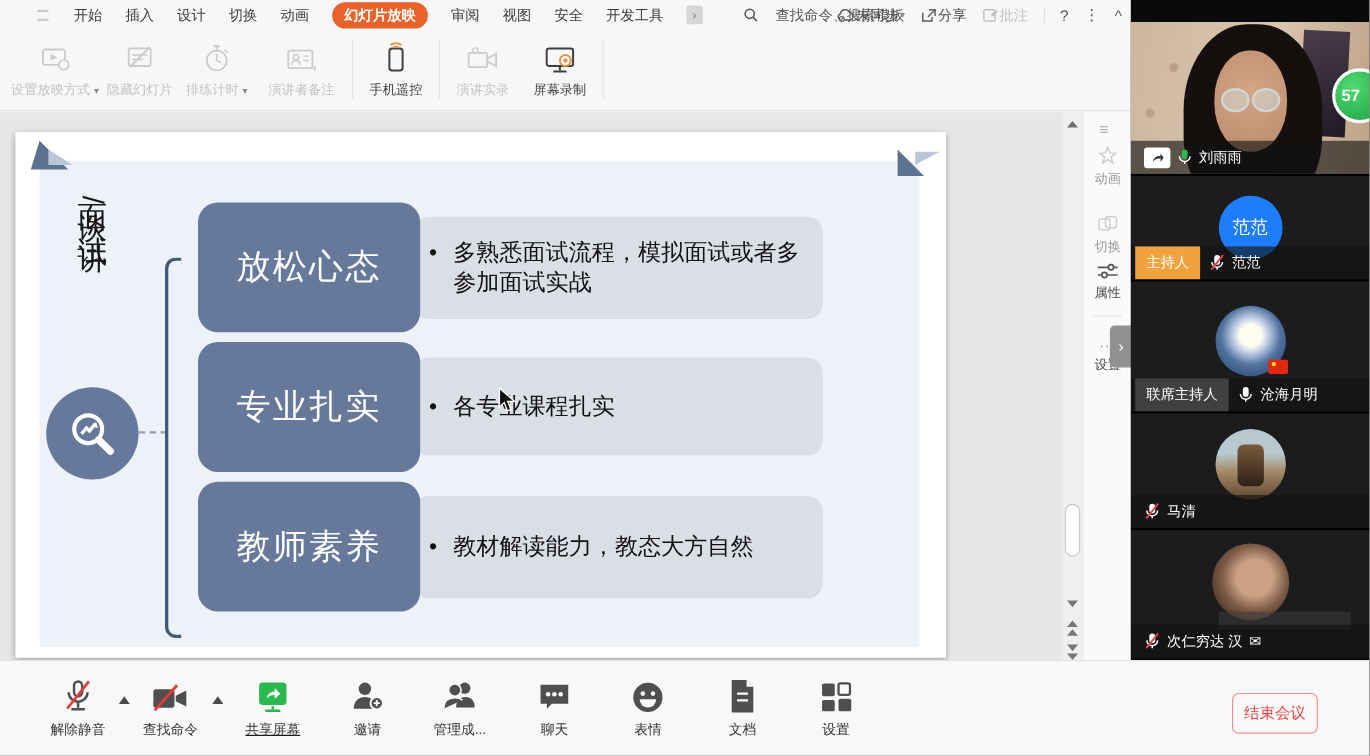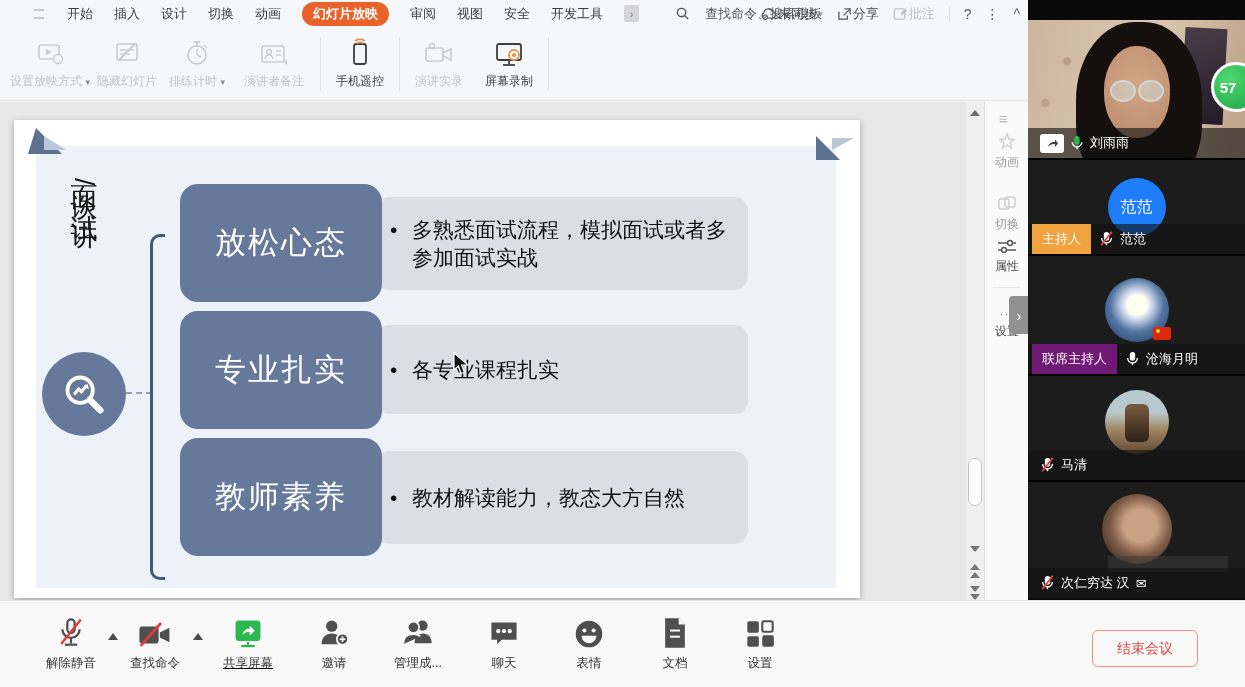--- a/index.html
+++ b/index.html
@@ -66,21 +66,21 @@
   .side-chevron { position:absolute; left:24px; top:194px; width:20px; height:38px; background:#919191; border-radius:4px 0 0 4px; color:#fff; display:flex; align-items:center; justify-content:center; font-size:15px; }
 
   
   .panel { position:absolute; right:0; top:0; width:217px; height:600px; background:#0a0a0a; overflow:hidden; }
   .tile { position:relative; width:100%; border-bottom:2px solid #000; background:#1c1c1c; overflow:hidden; }
   .t1 { height:140px; margin-top:20px; }
   .t2 { height:96px; } .t3 { height:120px; } .t4 { height:106px; } .t5 { height:116px; border-bottom:none; }
   .namebar { position:absolute; left:0; bottom:0; width:100%; height:30px; background:rgba(18,18,18,.62); display:flex; align-items:center; gap:6px; padding:0 12px; color:#fff; font-size:13px; white-space:nowrap; }
   .role-badge { height:30px; display:flex; align-items:center; padding:0 10px; margin:0 2px 0 -8px; color:#fff; font-size:13px; flex:0 0 auto; }
   .badge-host { background:#efa23d; }
-  .badge-cohost { background:#701a75; }
+  .badge-cohost { background:#404040; }
   .share-ind { width:24px; height:19px; background:#fff; border-radius:3px; display:flex; align-items:center; justify-content:center; }
   .avatar { position:absolute; left:50%; transform:translateX(-50%); border-radius:50%; display:flex; align-items:center; justify-content:center; }
   .av-fan { top:18px; width:58px; height:58px; background:#1d7dfa; color:#fff; font-size:16px; }
   .av-moon { top:22px; width:64px; height:64px; background:radial-gradient(circle at 50% 42%, #fffdf0 0 20%, #cdd8ec 30%, #51739f 55%, #1d3a63 100%); }
   .flag { position:absolute; right:-2px; bottom:2px; width:18px; height:13px; background:#de2910; border-radius:2px; }
   .flag::after { content:""; position:absolute; left:3px; top:2px; width:4px; height:4px; background:#ffde00; border-radius:50%; }
   .av-jar { top:14px; width:64px; height:64px; background:linear-gradient(180deg,#b7c9cf 0 35%, #a58a67 60%, #5f4630 100%); }
   .av-jar::after { content:""; position:absolute; left:20px; top:14px; width:24px; height:38px; background:linear-gradient(180deg,#7a5b3e,#2e2017); border-radius:6px; }
   .av-girl { top:12px; width:70px; height:70px; background:radial-gradient(circle at 55% 45%, #caa184 0 30%, #7c5a46 55%, #241712 100%); }
   .badge57 { position:absolute; top:62px; right:-16px; width:50px; height:50px; border-radius:50%; background:radial-gradient(circle at 35% 30%, #4fd96f, #1da345); border:3px solid #fff; color:#fff; font-size:15px; font-weight:bold; display:flex; align-items:center; justify-content:center; z-index:4; padding-right:16px; }
@@ -96,21 +96,21 @@
   .spec { position:absolute; top:34px; width:26px; height:22px; border:2px solid #cfd6d4; border-radius:50%; background:rgba(210,230,235,.45); }
   .spec.l { left:6px; } .spec.r { left:34px; }
   .hint-strip { position:absolute; left:80px; bottom:26px; width:120px; height:16px; background:#3d3d3d; opacity:.55; }
 
   
   .bottombar { position:absolute; left:0; top:600px; width:1245px; height:87px; background:#f8f8f8; border-top:1px solid #e3e3e3; }
   .bb-btn { position:absolute; top:14px; width:86px; display:flex; flex-direction:column; align-items:center; gap:6px; }
   .bb-ic { height:34px; display:flex; align-items:flex-end; justify-content:center; }
   .bb-label { font-size:12.5px; color:#333; white-space:nowrap; }
   .bb-caret { position:absolute; top:32px; width:0; height:0; border-left:5px solid transparent; border-right:5px solid transparent; border-bottom:7px solid #4a4a4a; }
-  .end-btn { position:absolute; right:47px; top:29px; width:106px; height:37px; border:1px solid #ef8d8d; border-radius:6px; color:#e64545; font-size:14px; background:transparent; display:flex; align-items:center; justify-content:center; }
+  .end-btn { position:absolute; right:47px; top:29px; width:78px; height:37px; border:1px solid #ef8d8d; border-radius:6px; color:#e64545; font-size:14px; background:transparent; display:flex; align-items:center; justify-content:center; }
 </style>
 </head>
 <body>
 
 <div class="app">
 
   <div class="menubar">
     <div class="mb-left">
       <span class="mb-stub"></span>
       <span class="mb-item">开始</span>

